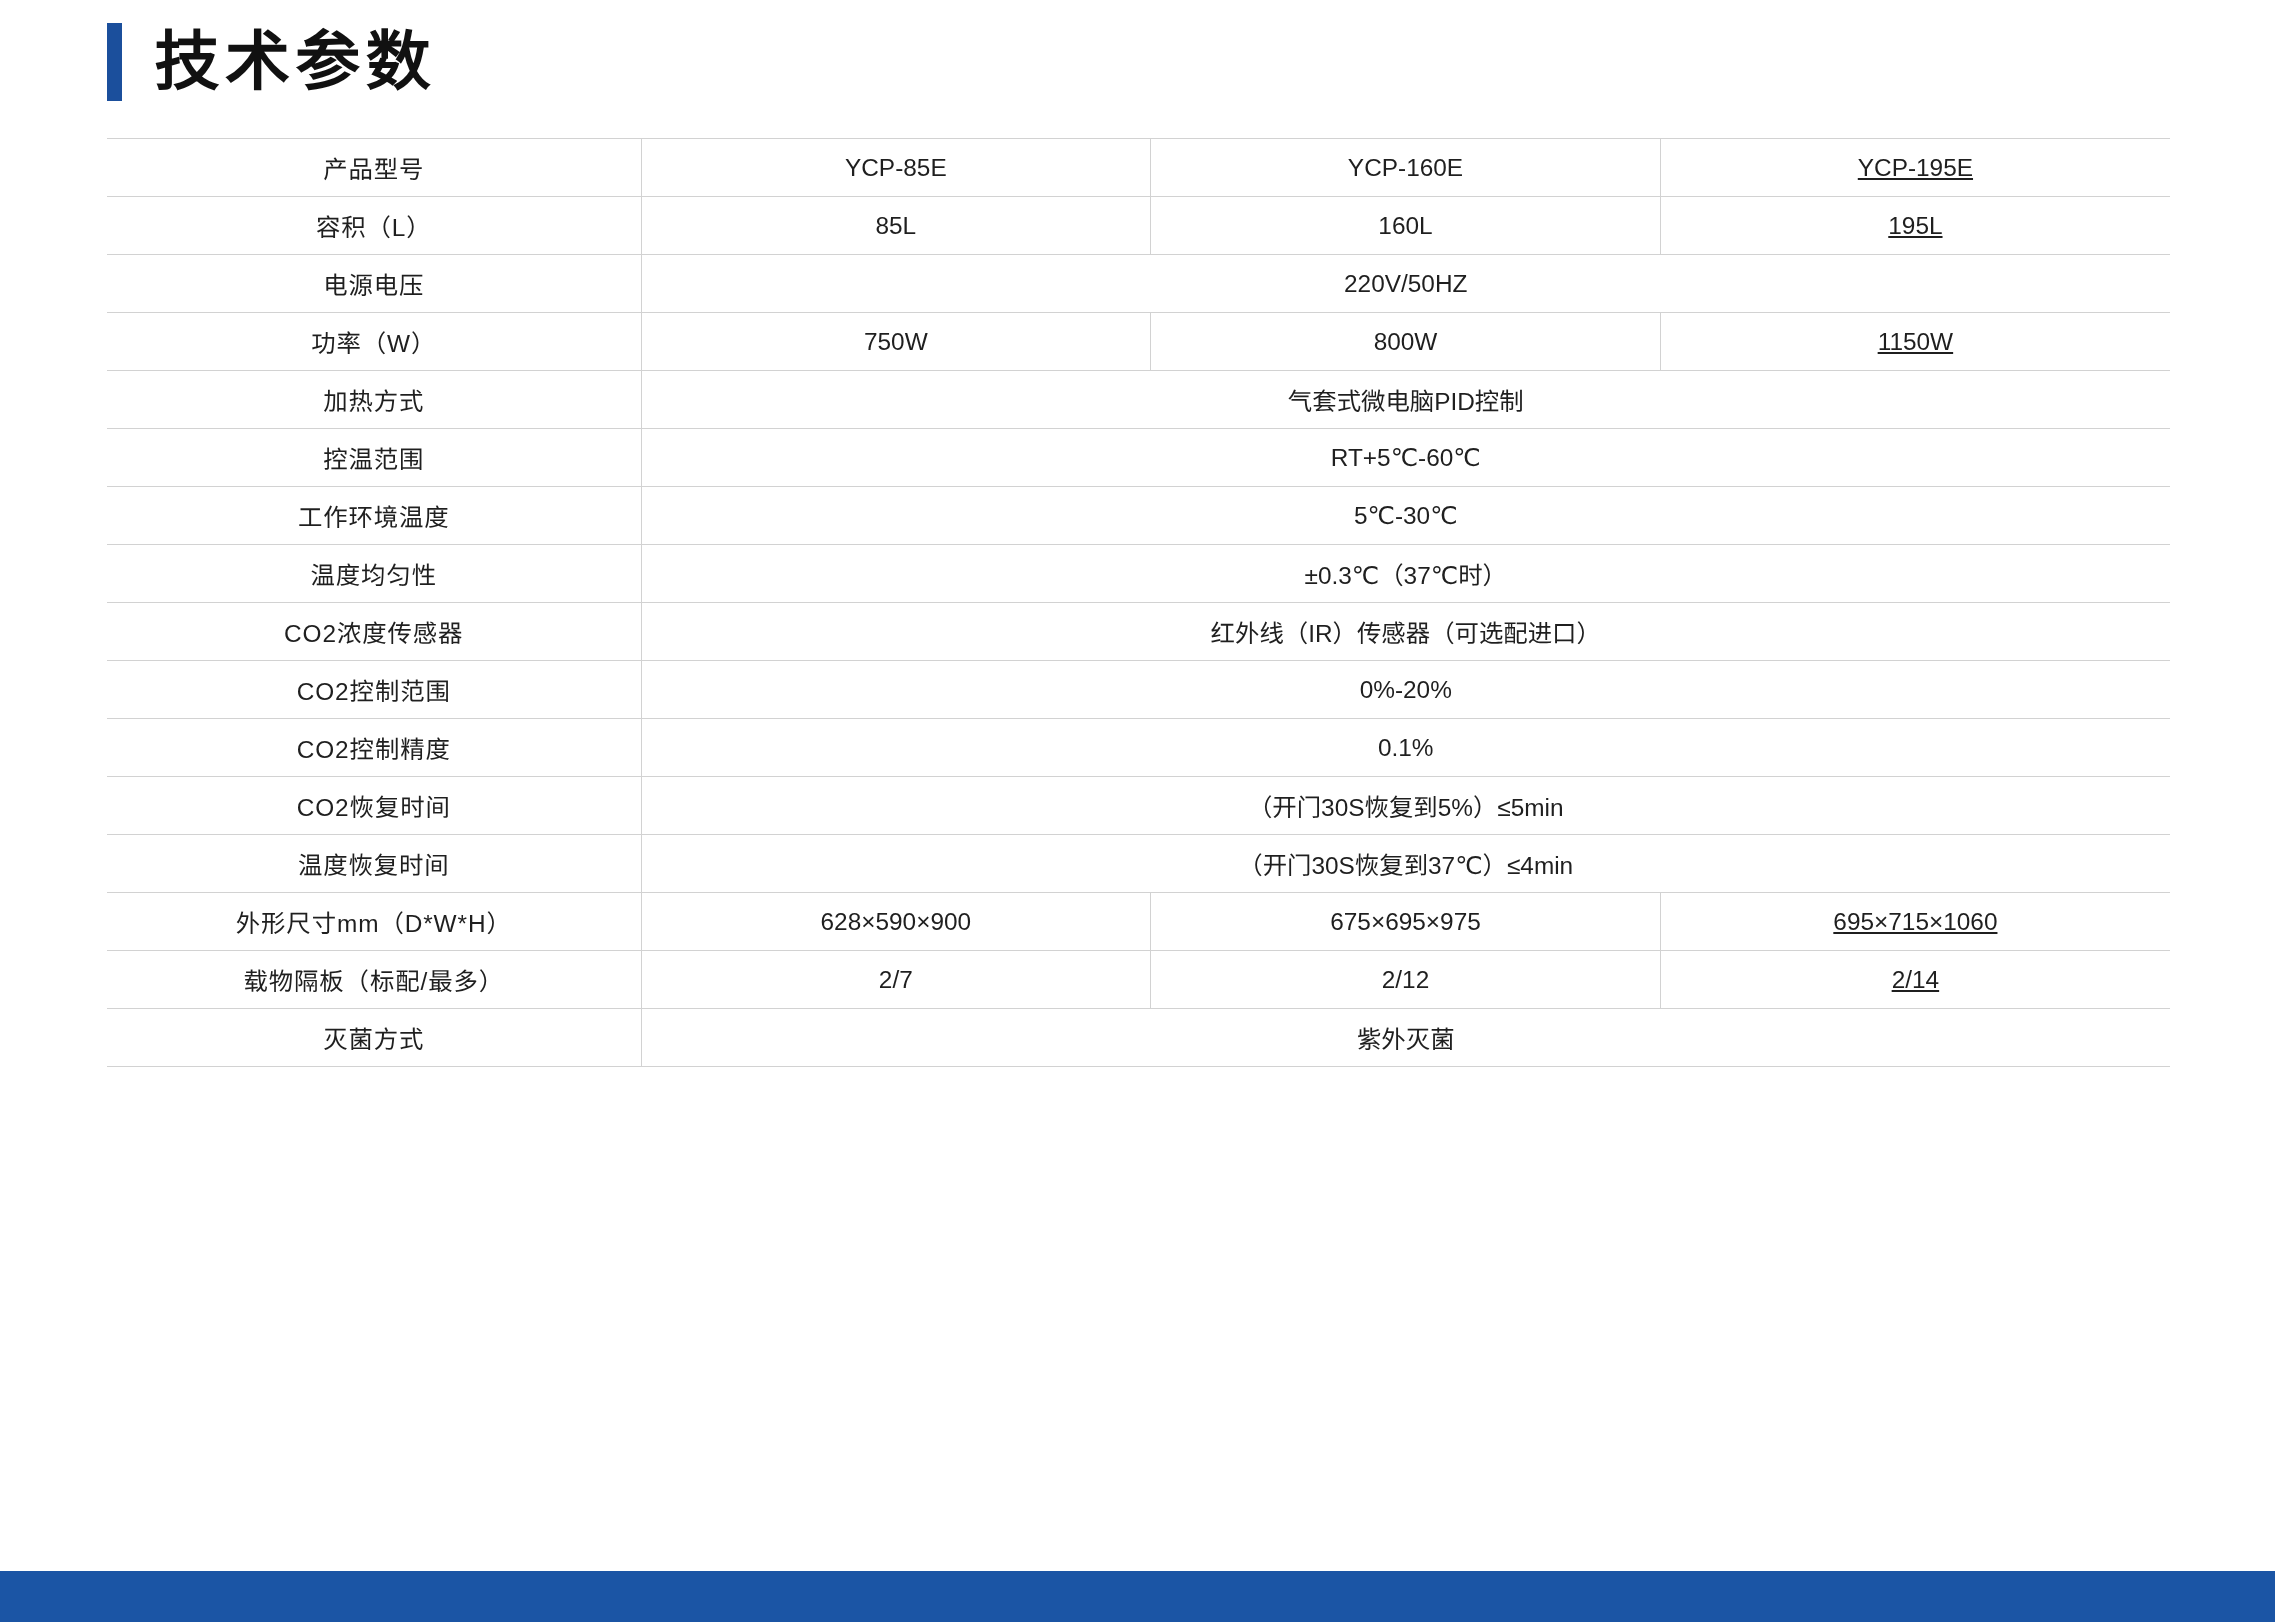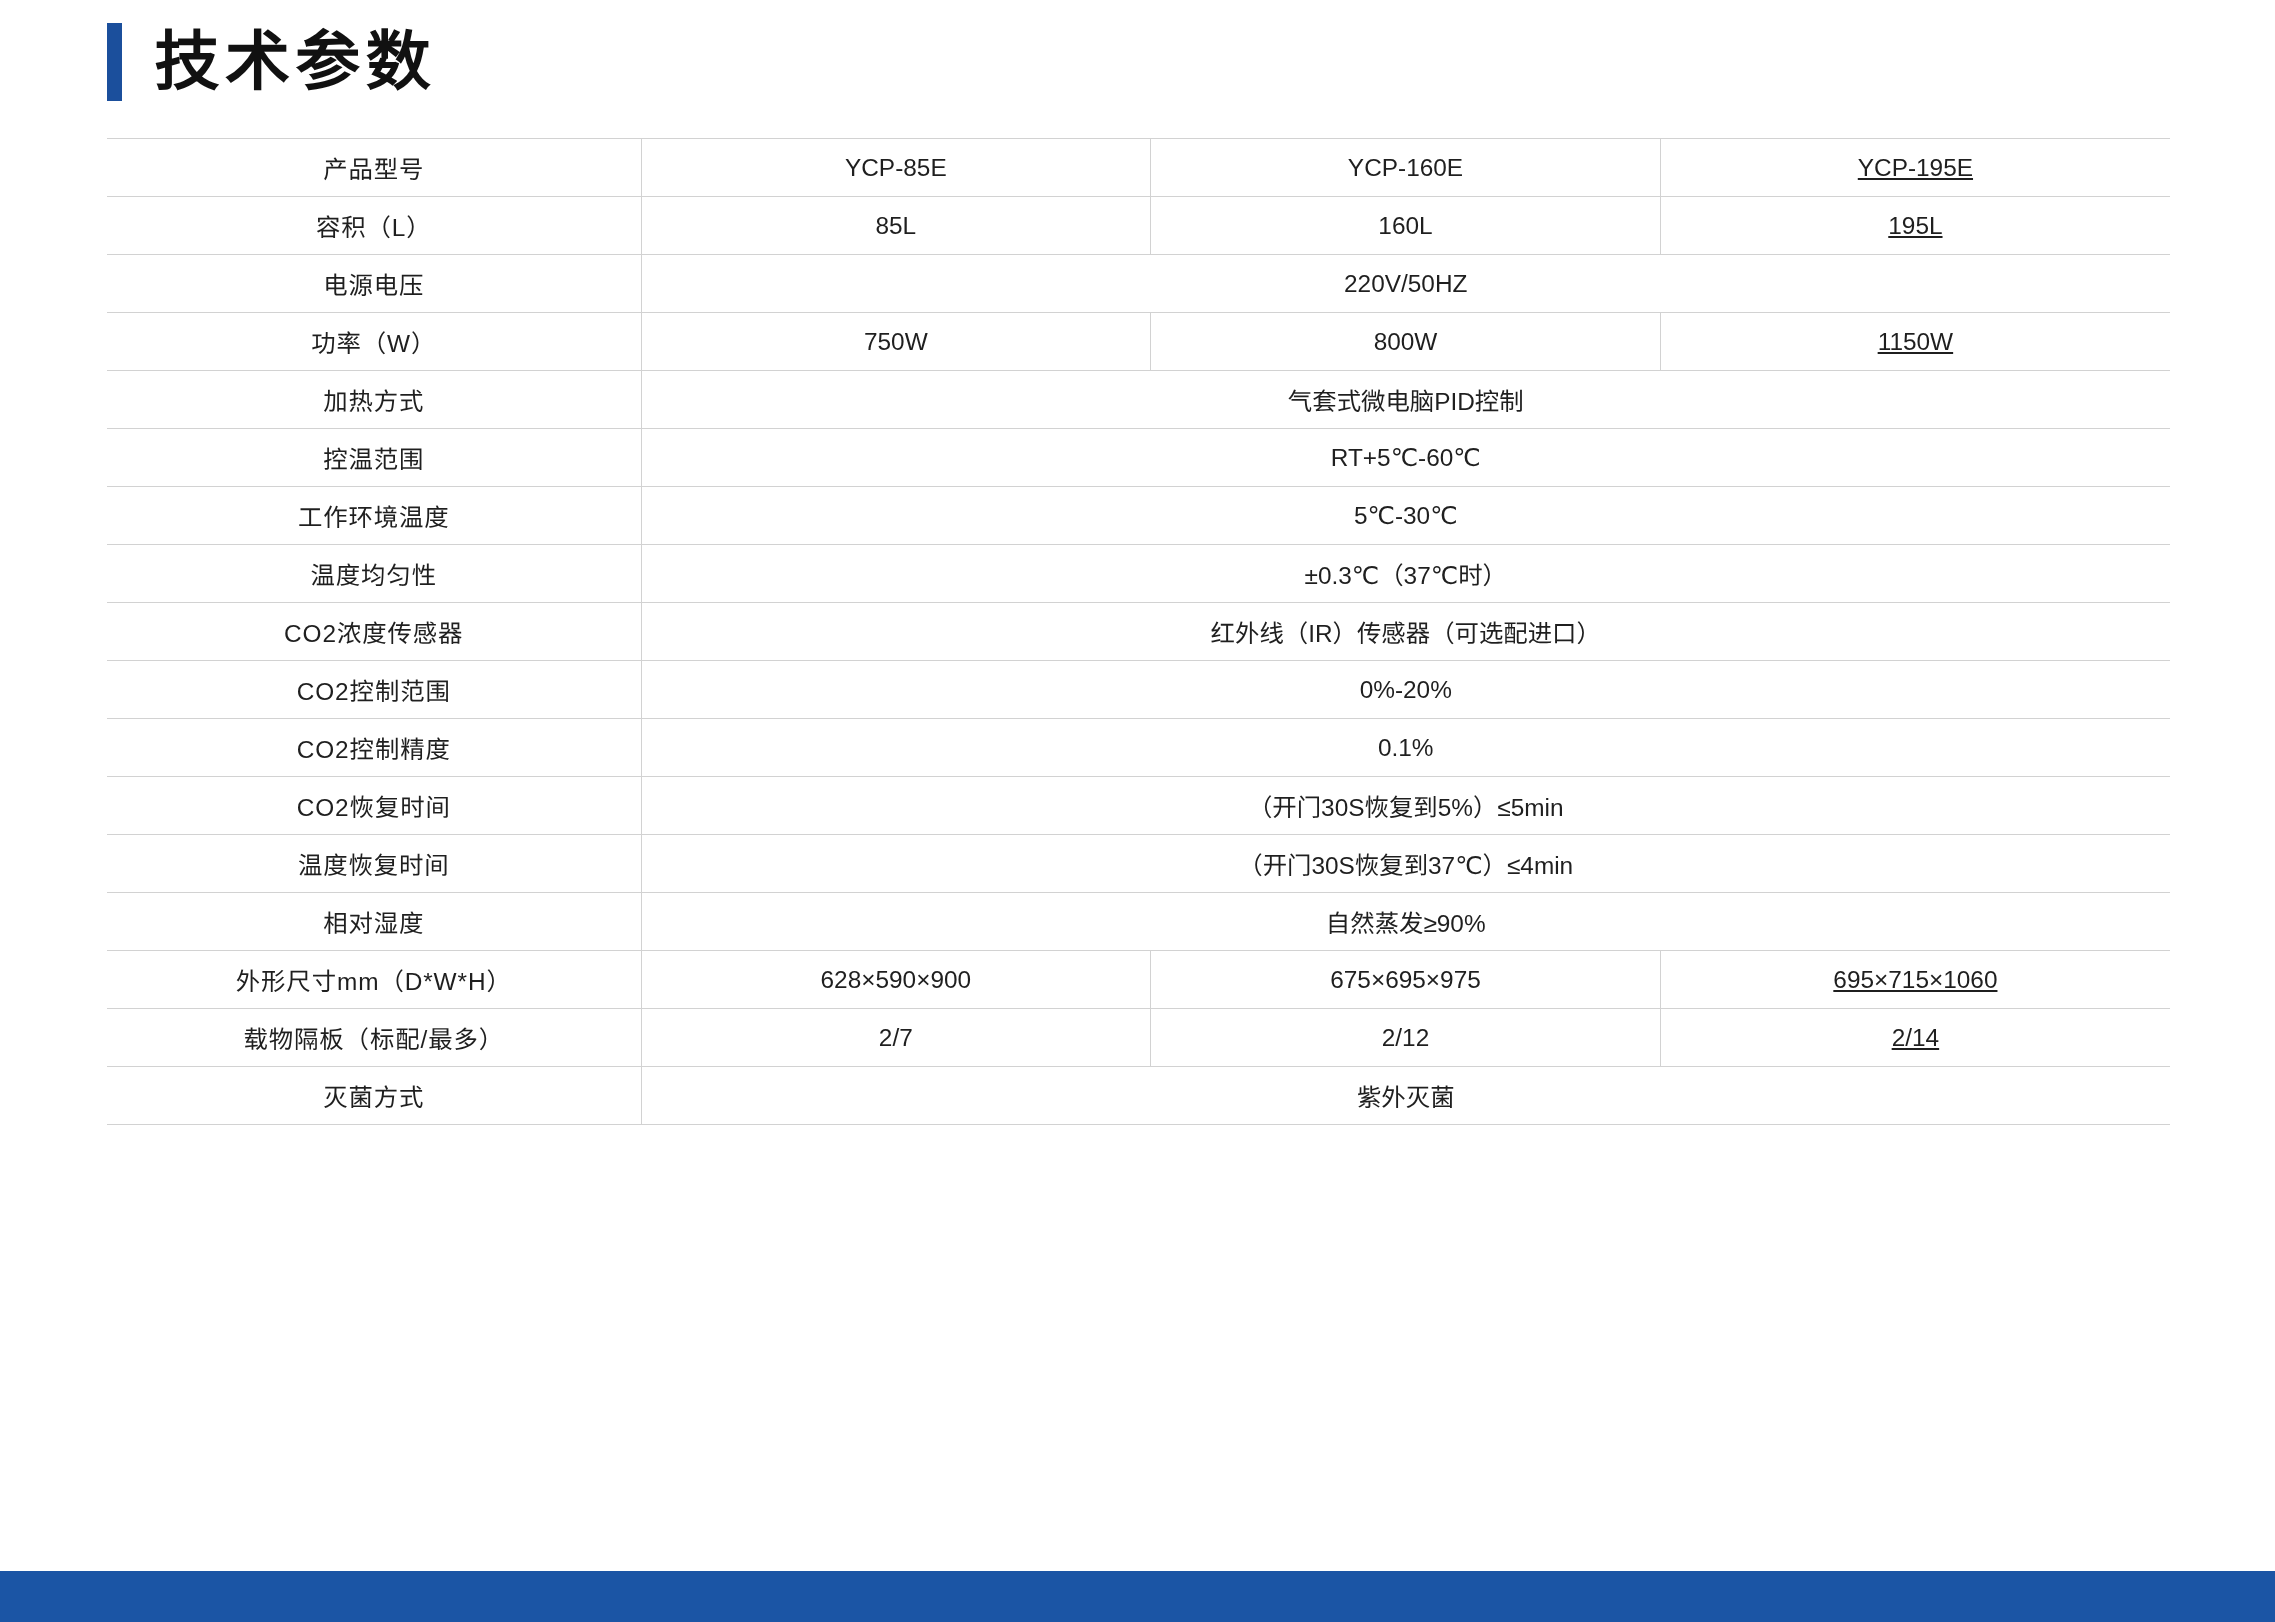--- a/index.html
+++ b/index.html
@@ -172,24 +172,20 @@
       <tr>
         <td class="label">CO2恢复时间</td>
         <td class="span3" colspan="3">（开门30S恢复到5%）≤5min</td>
       </tr>
 
       <tr>
         <td class="label">温度恢复时间</td>
         <td class="span3" colspan="3">（开门30S恢复到37℃）≤4min</td>
       </tr>
 
-      <tr>
-        <td class="label">相对湿度</td>
-        <td class="span3" colspan="3">自然蒸发≥90%</td>
-      </tr>
 
 
       <tr>
         <td class="label">外形尺寸mm（D*W*H）</td>
         <td class="val num">628×590×900</td>
         <td class="val num">675×695×975</td>
         <td class="val num">695×715×1060</td>
       </tr>
 
       <tr>

